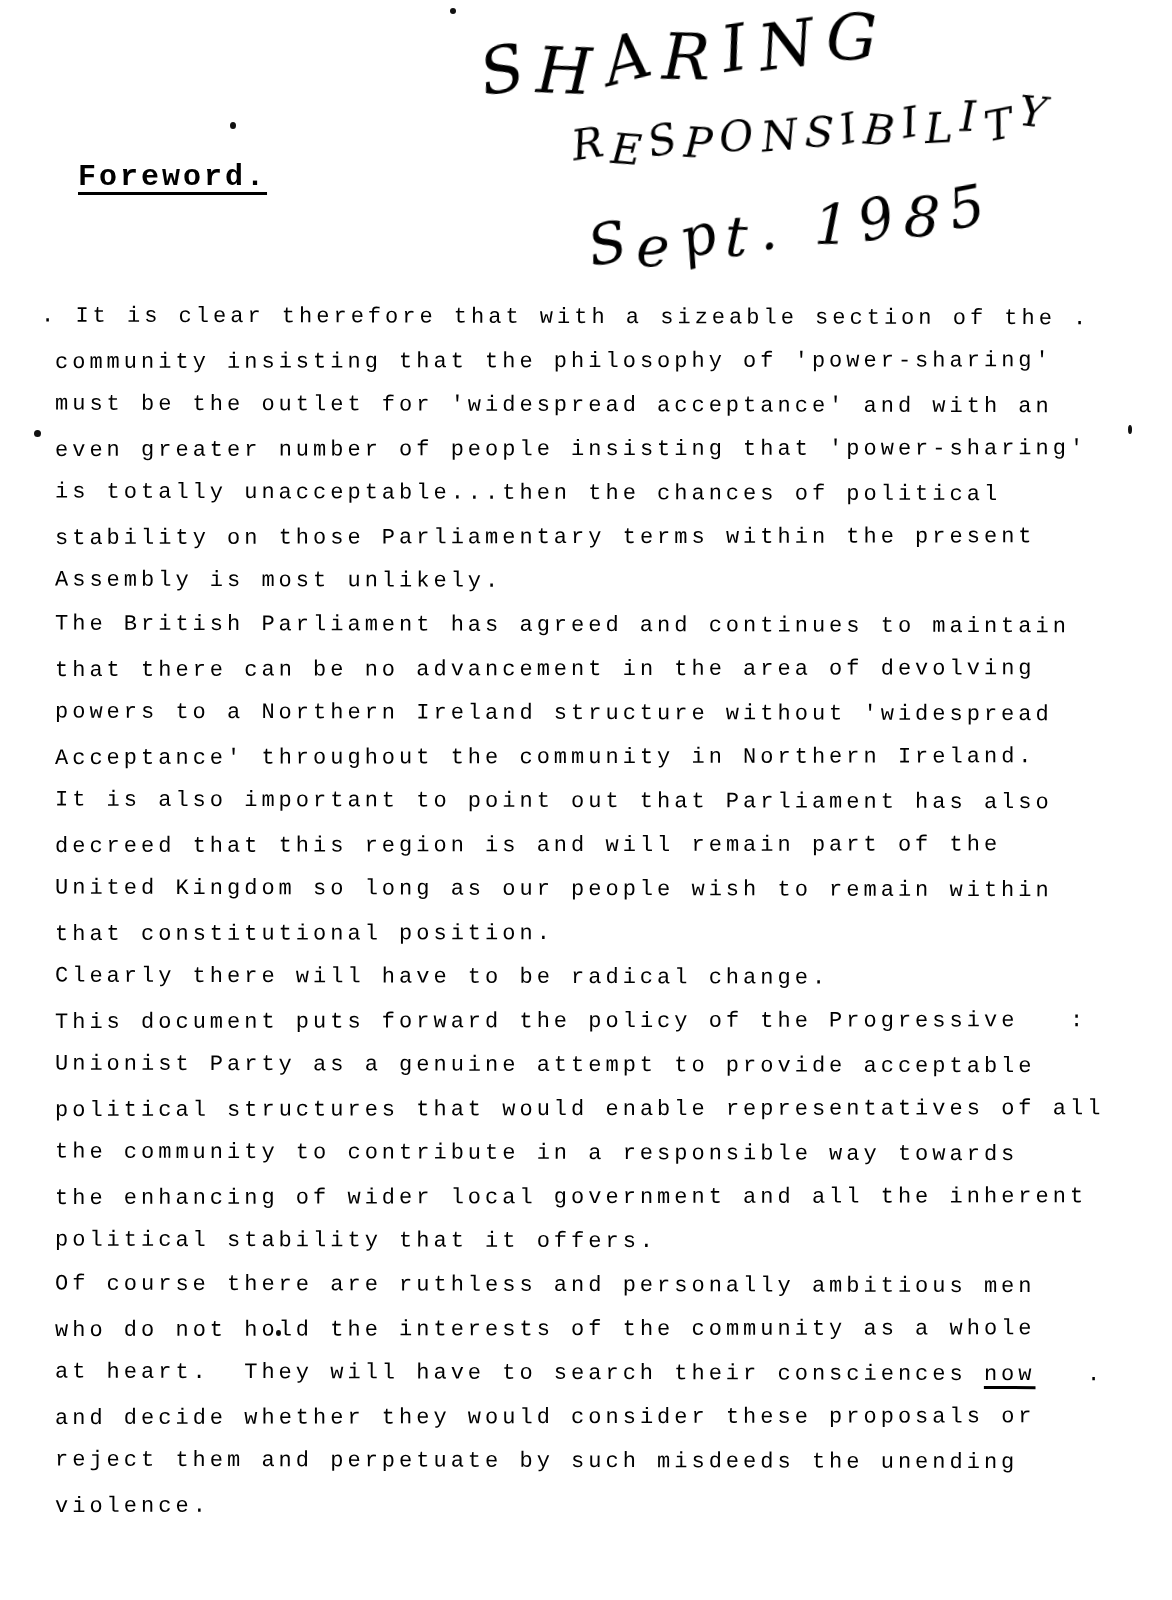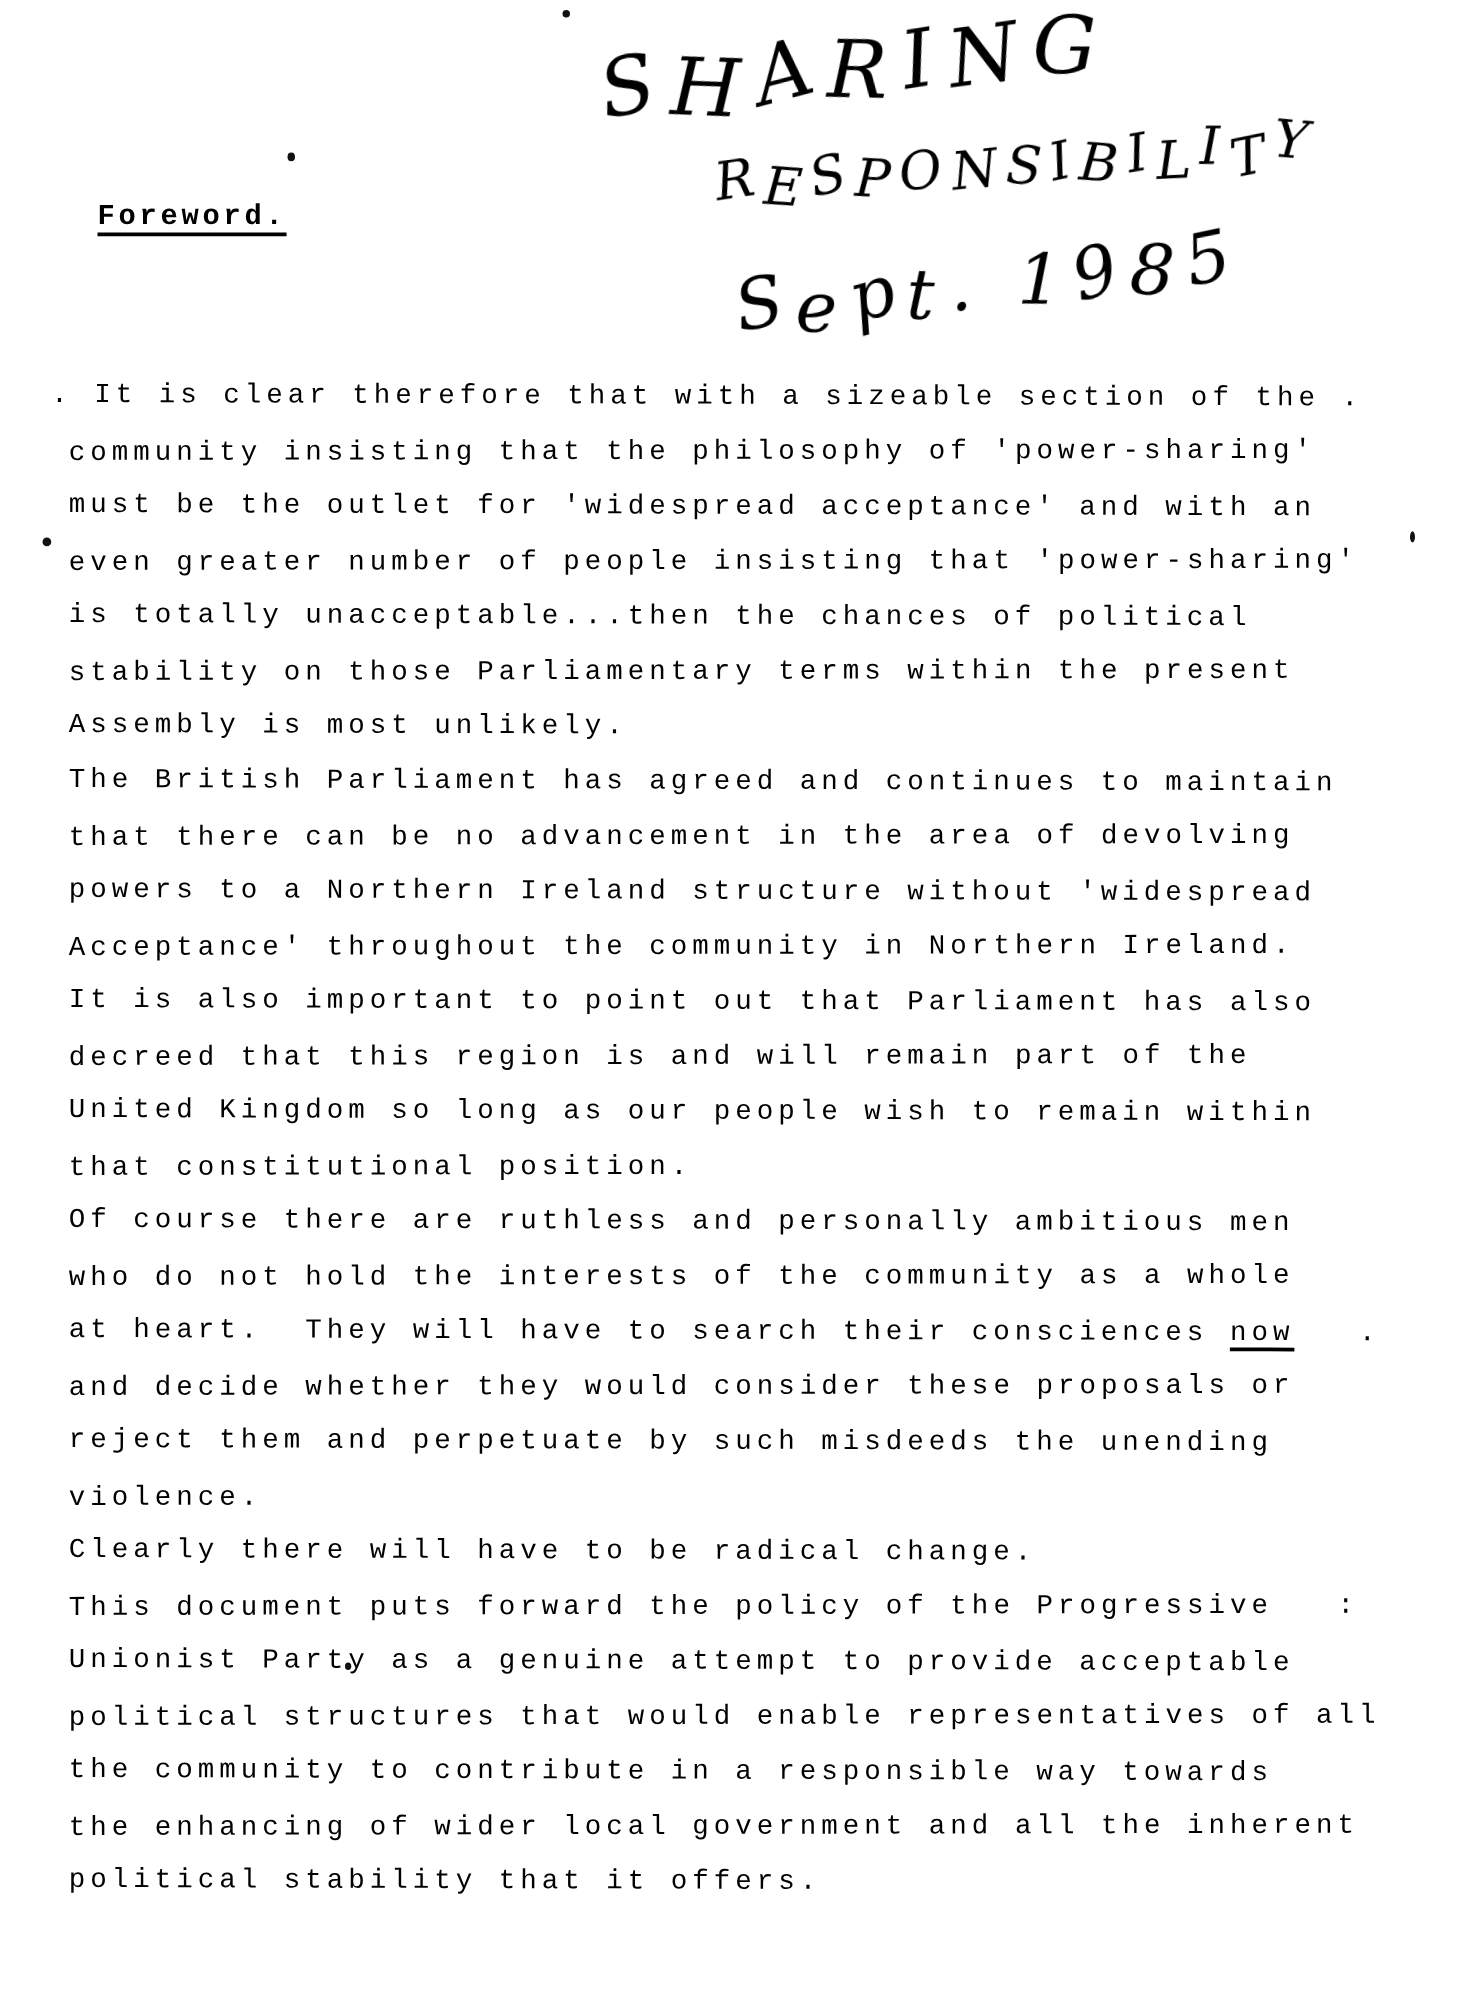--- a/index.html
+++ b/index.html
@@ -9,21 +9,21 @@
     background:#ffffff;
     overflow:hidden;
     font-family:"Liberation Mono","DejaVu Sans Mono",monospace;
     color:#161616;
   }
   
   .scan{ filter: blur(0.45px) contrast(1.9); }
 
   .heading{
     position:absolute; left:78px; top:160px;
-    font-size:23px; letter-spacing:3px; font-weight:bold;
+    font-size:30px; letter-spacing:3px; font-weight:bold;
     text-decoration:underline; text-underline-offset:7px;
     text-decoration-thickness:3px;
     white-space:pre;
   }
 
   .bodytext{
     position:absolute; left:55px; top:296px; width:1100px;
     font-size:22px; line-height:44px; letter-spacing:4px;
   }
   .para{ margin:0 0 0 0; padding:0; }
@@ -84,32 +84,32 @@
       <div class="line">that there can be no advancement in the area of devolving</div>
       <div class="line">powers to a Northern Ireland structure without 'widespread</div>
       <div class="line">Acceptance' throughout the community in Northern Ireland.</div>
       <div class="line">It is also important to point out that Parliament has also</div>
       <div class="line">decreed that this region is and will remain part of the</div>
       <div class="line">United Kingdom so long as our people wish to remain within</div>
       <div class="line">that constitutional position.</div>
     </div>
 
     <div class="para gap-before">
-      <div class="line">Of course there are ruthless and personally ambitious men</div>
-      <div class="line">who do not hold the interests of the community as a whole</div>
-      <div class="line"><span>at heart.  They will have to search their consciences </span><span class="uword">now</span><span>   .</span></div>
-      <div class="line">and decide whether they would consider these proposals or</div>
-      <div class="line">reject them and perpetuate by such misdeeds the unending</div>
-      <div class="line">violence.</div>
-    </div>
-
-    <div class="para gap-before">
       <div class="line">Clearly there will have to be radical change.</div>
       <div class="line">This document puts forward the policy of the Progressive   :</div>
       <div class="line">Unionist Party as a genuine attempt to provide acceptable</div>
       <div class="line">political structures that would enable representatives of all</div>
       <div class="line">the community to contribute in a responsible way towards</div>
       <div class="line">the enhancing of wider local government and all the inherent</div>
       <div class="line">political stability that it offers.</div>
     </div>
 
+    <div class="para gap-before">
+      <div class="line">Of course there are ruthless and personally ambitious men</div>
+      <div class="line">who do not hold the interests of the community as a whole</div>
+      <div class="line"><span>at heart.  They will have to search their consciences </span><span class="uword">now</span><span>   .</span></div>
+      <div class="line">and decide whether they would consider these proposals or</div>
+      <div class="line">reject them and perpetuate by such misdeeds the unending</div>
+      <div class="line">violence.</div>
+    </div>
+
   </div>
 </div>
 
 </body></html>

